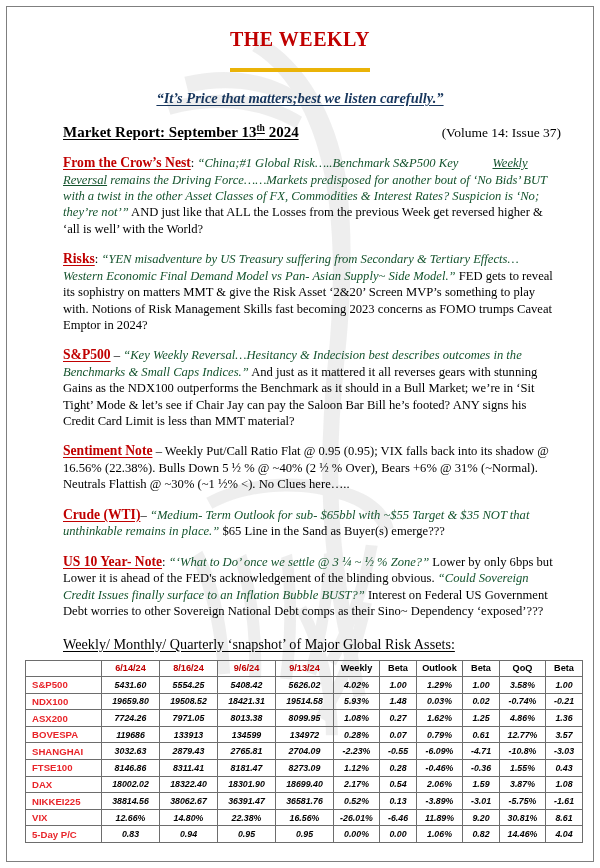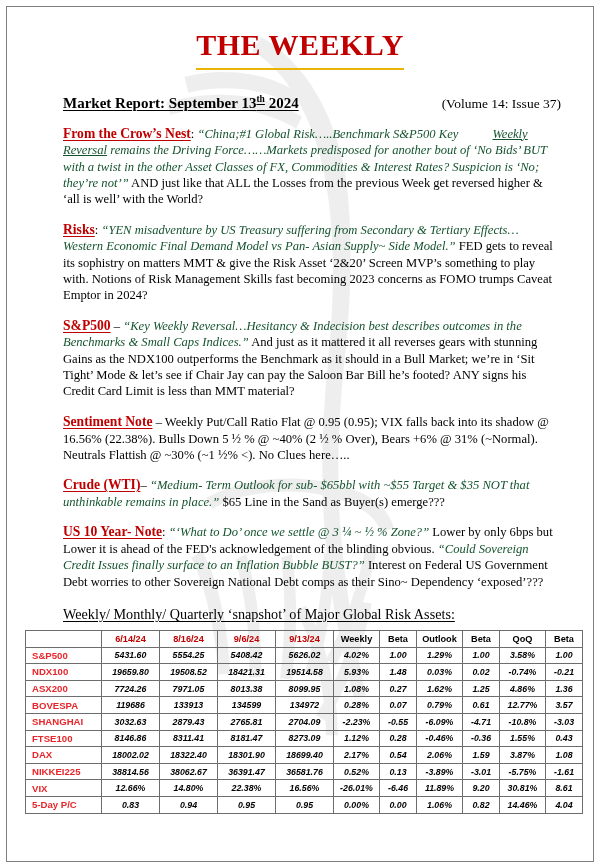--- a/index.html
+++ b/index.html
@@ -36,46 +36,46 @@
 
   
   .masthead {
     text-align: center;
     margin-top: 8px;
   }
   .masthead-title {
     display: inline-block;
     font-family: "Liberation Serif", "DejaVu Serif", serif;
     font-weight: bold;
-    font-size: 30px;
+    font-size: 20px;
     letter-spacing: 0.5px;
     color: #c00000;
-    border-bottom: 2px solid #eab308;
-    padding-bottom: 7px;
+    border-bottom: 4px solid #eab308;
+    padding-bottom: 18px;
     line-height: 1.05;
   }
   .subtitle-wrap {
     text-align: center;
     margin-top: 17px;
   }
   .subtitle {
     display: inline-block;
     font-style: italic;
     font-weight: bold;
     font-size: 14.5px;
     color: #17365d;
     text-decoration: underline;
     text-underline-offset: 2px;
   }
 
   
   .report-line {
     display: flex;
     align-items: baseline;
-    margin-top: 24px;
+    margin-top: 16px;
     padding-left: 38px;
     padding-right: 14px;
   }
   .report-title {
     font-weight: bold;
     font-size: 15px;
     color: #000;
     text-decoration: underline;
     text-underline-offset: 2px;
     white-space: nowrap;
@@ -188,20 +188,23 @@
       <path d="M366,598 C358,640 342,682 320,716 L310,710 C331,678 346,637 354,596 Z"></path>
     </g>
   </svg>
 
   <div id="content">
 
     <div class="masthead">
       <div class="masthead-title">THE WEEKLY</div>
     </div>
 
+    <div class="subtitle-wrap">
+      <div class="subtitle">“It’s Price that matters;best we listen carefully.”</div>
+    </div>
 
     <div class="report-line">
       <div class="report-title"><span>Market Report: September 13</span><sup>th</sup><span> 2024</span></div>
       <div class="report-volume">(Volume 14: Issue 37)</div>
     </div>
 
     <div class="section">
       <p><span class="sec-head">From the Crow’s Nest</span><span class="plain">: </span><span class="quote">“China;#1 Global Risk…..Benchmark S&amp;P500 Key </span><span class="quote u">Weekly Reversal</span><span class="quote"> remains the Driving Force……Markets predisposed for another bout of ‘No Bids’ BUT with a twist in the other Asset Classes of FX, Commodities &amp; Interest Rates? Suspicion is ‘No; they’re not’”</span><span class="plain">  AND just like that ALL the Losses from the previous Week get reversed higher &amp; ‘all is well’ with the World?</span></p>
     </div>
 

